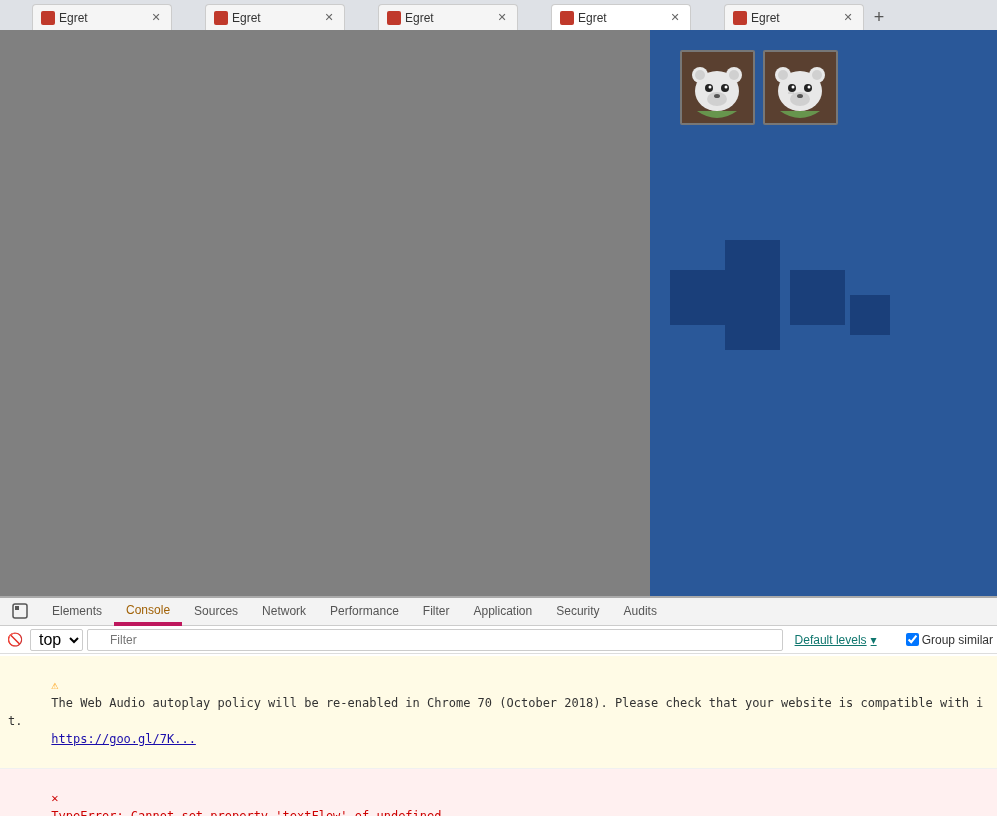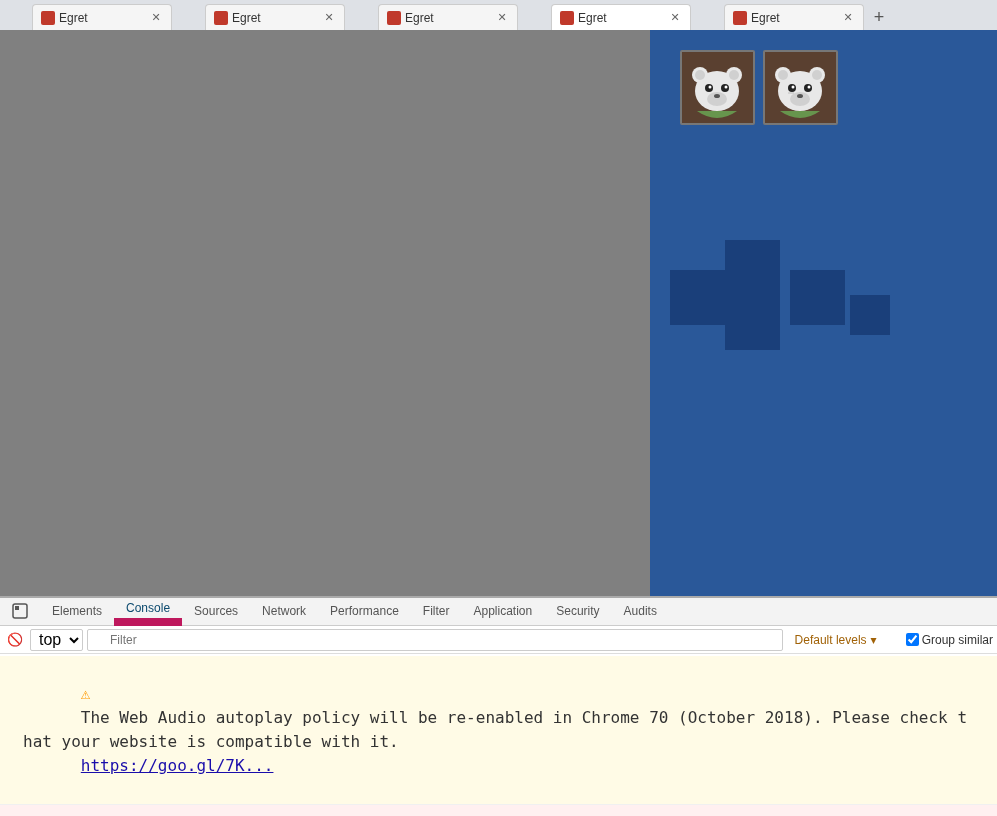--- a/index.html
+++ b/index.html
@@ -27,33 +27,33 @@
     
     .squares-area { position: absolute; top: 210px; left: 10px; width: 320px; height: 120px; }
     .sq { position: absolute; background: #1a3f7a; }
 
     
     .devtools { height: 220px; background: #fff; border-top: 2px solid #aaa; display: flex; flex-direction: column; }
 
     
     .devtools-toolbar { height: 28px; background: #f3f3f3; border-bottom: 1px solid #ccc; display: flex; align-items: center; gap: 0; }
     .dt-tab { padding: 0 12px; height: 28px; display: flex; align-items: center; font-size: 12px; color: #555; cursor: pointer; border-bottom: 2px solid transparent; white-space: nowrap; }
-    .dt-tab.active { color: #0c4a6e; border-bottom: 8px solid #be185d; }
+    .dt-tab.active { color: #a16207; border-bottom: 4px solid #be185d; }
 
     
     .devtools-console-bar { height: 28px; background: #fff; border-bottom: 1px solid #ddd; display: flex; align-items: center; padding: 0 4px; gap: 4px; }
     .dt-icon-btn { width: 22px; height: 22px; display: flex; align-items: center; justify-content: center; font-size: 13px; color: #666; cursor: pointer; border-radius: 2px; }
     .dt-select { height: 22px; border: 1px solid #ccc; border-radius: 2px; font-size: 16px; padding: 0 4px; background: #fff; }
     .dt-filter { flex: 1; height: 22px; border: 1px solid #ccc; border-radius: 2px; font-size: 12px; padding: 0 22px; }
-    .dt-levels { display: flex; align-items: center; font-size: 12px; color: #a16207; margin-left: 8px; gap: 4px; }
+    .dt-levels { display: flex; align-items: center; font-size: 12px; color: #0f766e; margin-left: 8px; gap: 4px; text-decoration: underline; }
     .dt-checkbox-label { display: flex; align-items: center; gap: 3px; font-size: 12px; color: #333; padding-left: 25px; }
 
     
     .devtools-console-output { flex: 1; overflow-y: auto; padding: 2px 0; background: #fff; }
-    .console-line { font-size: 16px; font-family: monospace; padding: 2px 23px; line-height: 1.5; border-bottom: 1px solid #f0f0f0; white-space: pre-wrap; word-break: break-all; }
+    .console-line { font-size: 12px; font-family: monospace; padding: 2px 8px; line-height: 1.5; border-bottom: 1px solid #f0f0f0; white-space: pre-wrap; word-break: break-all; }
     .console-line.warning { background: #fffbe6; color: #333; }
     .console-line.error { background: #fff0f0; color: #c00; }
     .console-warning-icon { color: #f90; margin-right: 4px; }
     .console-error-icon { color: #c00; margin-right: 4px; }
     .console-link { color: #1a0dab; text-decoration: underline; cursor: pointer; }
   </style>
 </head>
 <body>
 
 <div class="tabs-bar">

